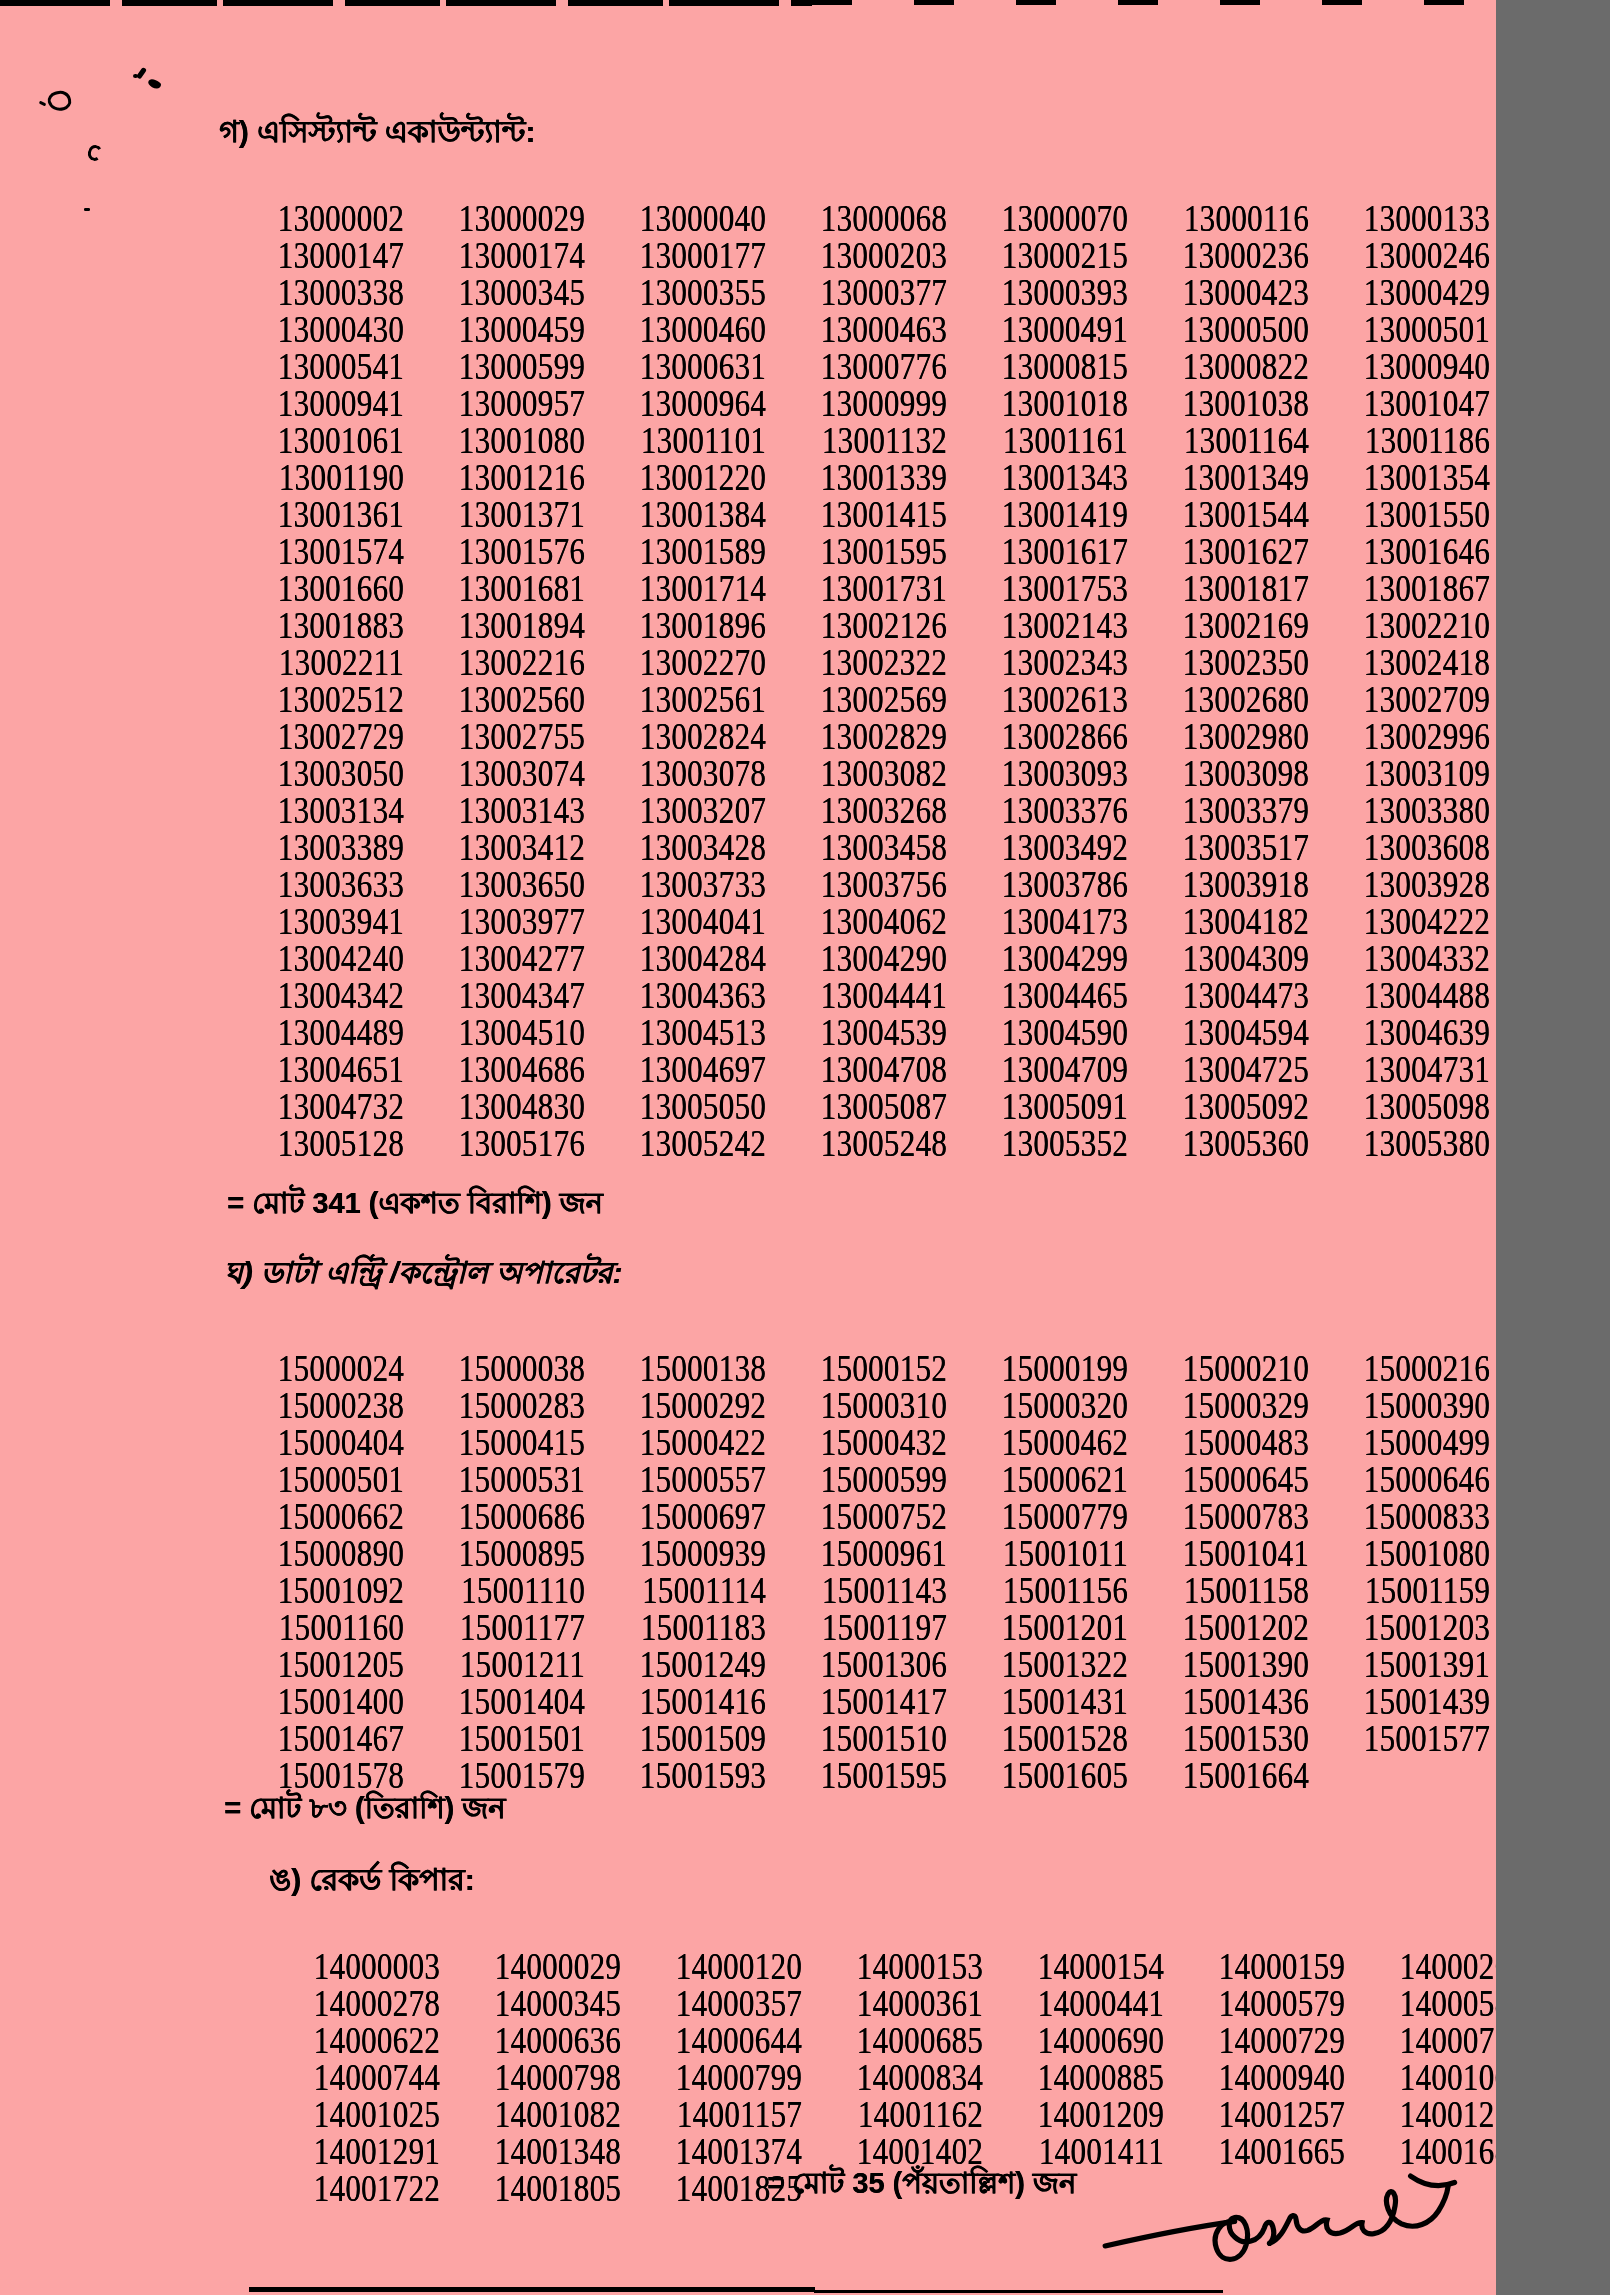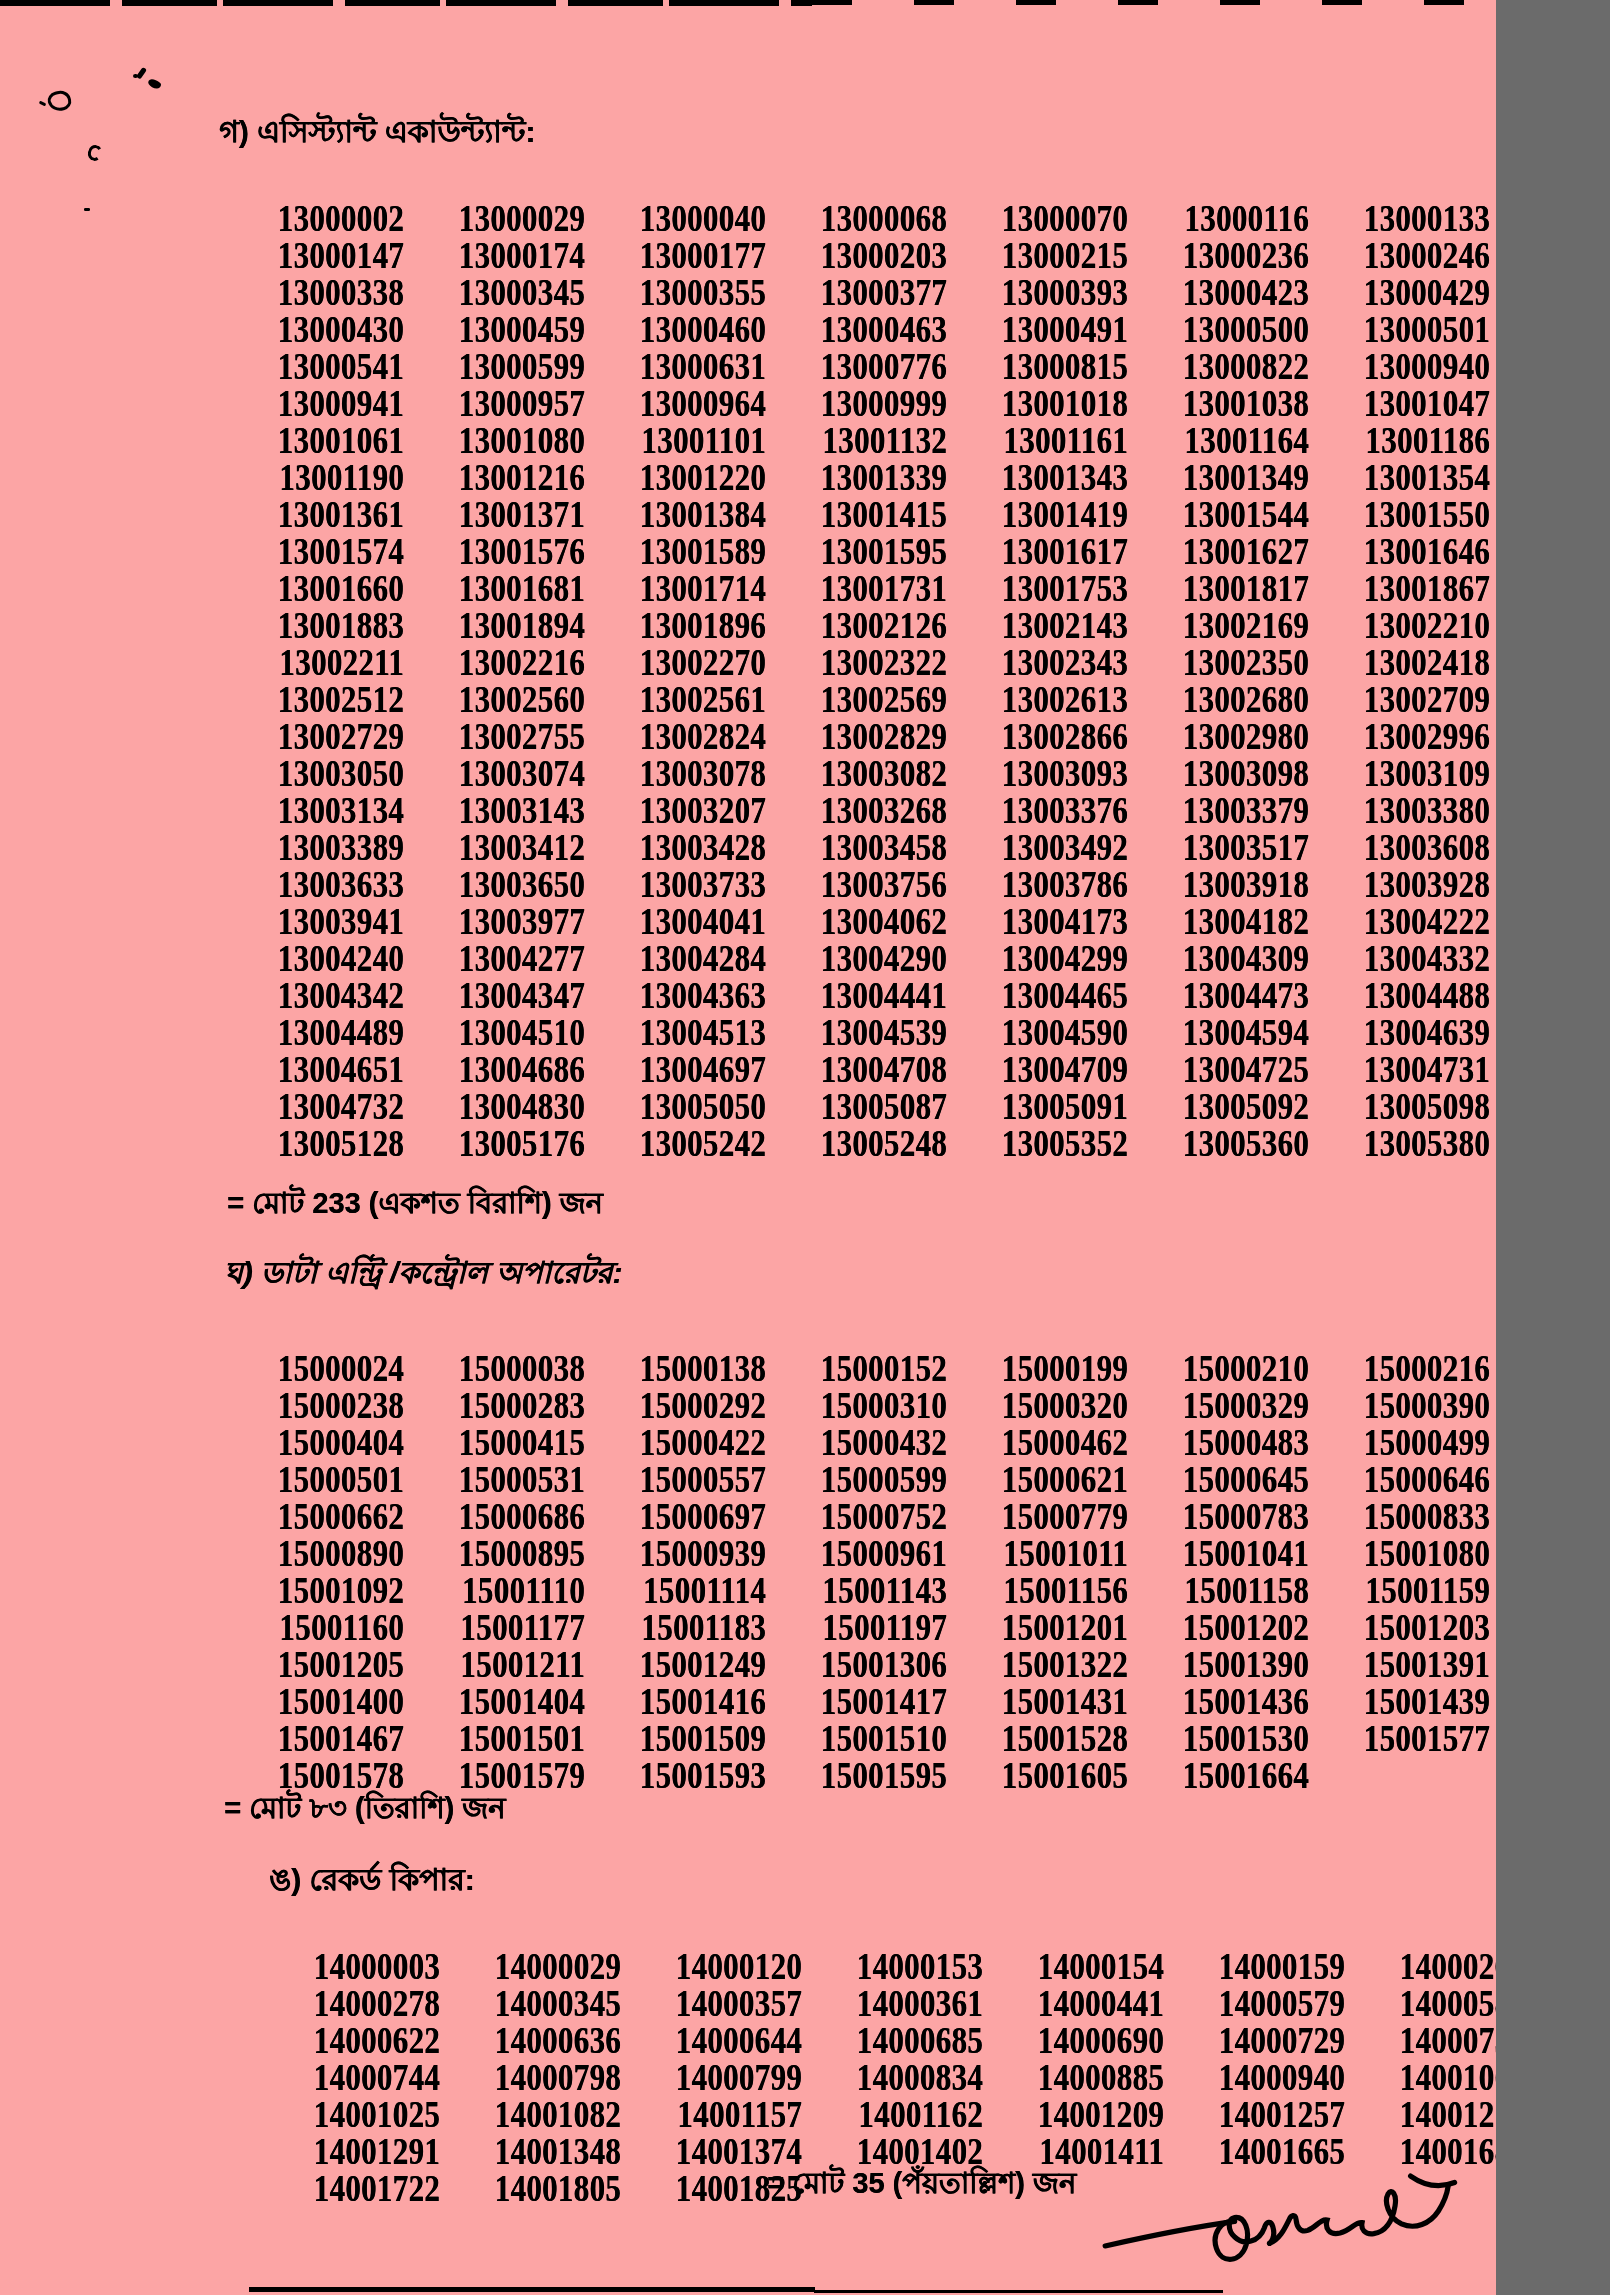--- a/index.html
+++ b/index.html
@@ -40,21 +40,21 @@
     position:absolute; font-family:"Liberation Sans","DejaVu Sans",sans-serif;
     font-weight:bold; font-size:29px; line-height:1.15; white-space:nowrap;
     text-shadow:0.4px 0 #000;
   }
   .t-c { left:227px; top:1187px; }
   .t-d { left:224px; top:1792px; }
   .t-e { left:767px; top:2167px; }
   
   .grid {
     position:absolute; display:grid; grid-template-columns:repeat(7,181px);
-    grid-auto-rows:37px; width:1269px;font-weight:bold;
+    grid-auto-rows:37px; width:1269px;
   }
   .g-c { left:223px; top:196px;  }
   .g-d { left:223px; top:1346px; }
   .g-e { left:223px; top:1944px;margin-left:36px; }
   .num {
     font-size:31px; line-height:37px; letter-spacing:0.3px;
     transform:scaleY(1.2); transform-origin:center top;
     text-shadow:0.3px 0 #000; white-space:nowrap;
   }
   .signature { position:absolute; left:1100px; top:2167px; }
@@ -257,21 +257,21 @@
       <span class="num">13005092</span>
       <span class="num">13005098</span>
       <span class="num">13005128</span>
       <span class="num">13005176</span>
       <span class="num">13005242</span>
       <span class="num">13005248</span>
       <span class="num">13005352</span>
       <span class="num">13005360</span>
       <span class="num">13005380</span>
     </div>
-  <div class="total t-c">= মোট 233 (একশত বিরাশি) জন</div>
+  <div class="total t-c">= মোট 341 (একশত বিরাশি) জন</div>
 
   <div class="heading h-d">ঘ) ডাটা এন্ট্রি /কন্ট্রোল অপারেটর:</div>
   <div class="grid g-d">
       <span class="num">15000024</span>
       <span class="num">15000038</span>
       <span class="num">15000138</span>
       <span class="num">15000152</span>
       <span class="num">15000199</span>
       <span class="num">15000210</span>
       <span class="num">15000216</span>

